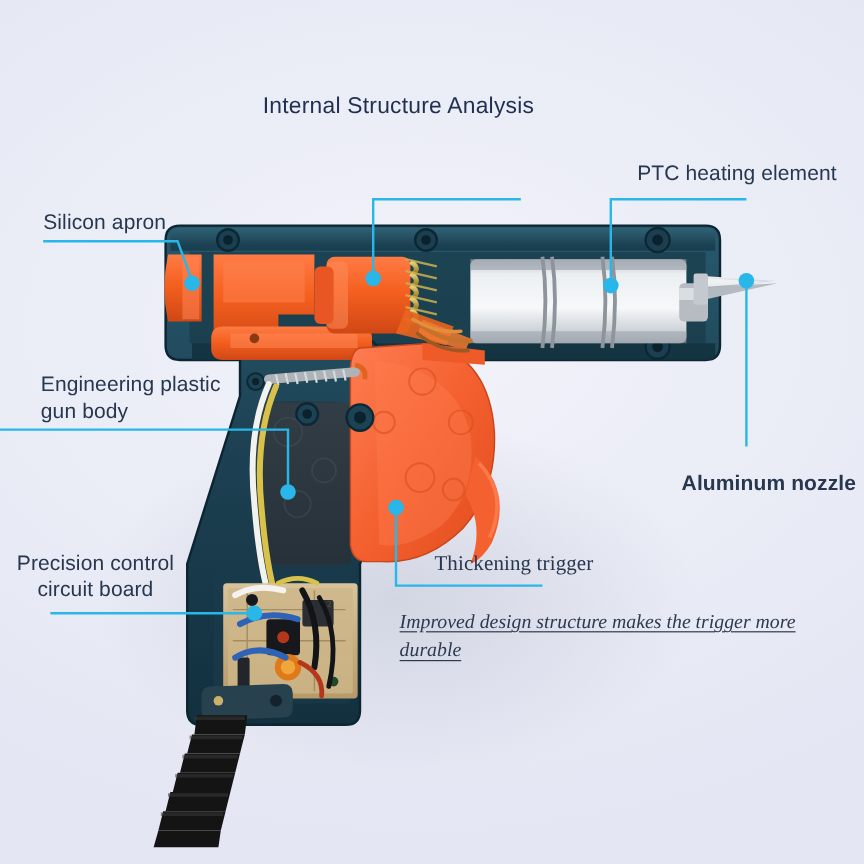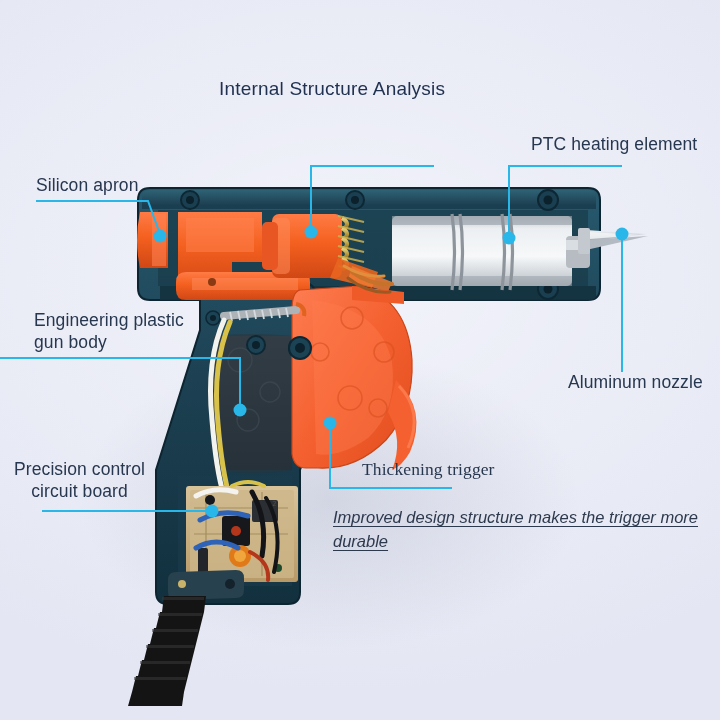--- a/index.html
+++ b/index.html
@@ -37,21 +37,21 @@
     font-family:"Liberation Sans", sans-serif;
   }
   .caption{
     position:absolute;
     color:#2d3a4e;
     font-size:16.5px;
     line-height:1.45;
     font-style:italic;
     text-decoration:underline;
     text-underline-offset:3px;
-    font-family:Liberation Sans, sans-serif;
+    font-family:Liberation Serif, serif;
     width:365px;
   }
   .leader{position:absolute;}
 </style>
 </head>
 <body>
 
 <div id="stage">
 
   <div class="photo">
@@ -357,21 +357,21 @@
       <circle cx="212" cy="511" r="6.5"></circle>
       <circle cx="330" cy="423" r="6.5"></circle>
     </g>
   </svg>
 
   <div class="label" style="left:36px;top:175px;">Silicon apron</div>
 
 
   <div class="label" style="left:531px;top:134px;">PTC heating element</div>
 
-  <div class="label" style="left:568px;top:372px;">Aluminum nozzle</div>
+  <div class="label" style="left:568px;top:392px;font-weight:bold;">Aluminum nozzle</div>
 
   <div class="label" style="left:14px;top:310px;margin-left:20px;">Engineering plastic
 gun body</div>
 
   <div class="label" style="left:14px;top:459px;text-align:center;">Precision control
 circuit board</div>
 
   <div class="label" style="left:362px;top:459px;font-family:Liberation Serif, serif;">Thickening trigger</div>
 
   <div class="caption" style="left:333px;top:506px;">Improved design structure makes the trigger more durable</div>

